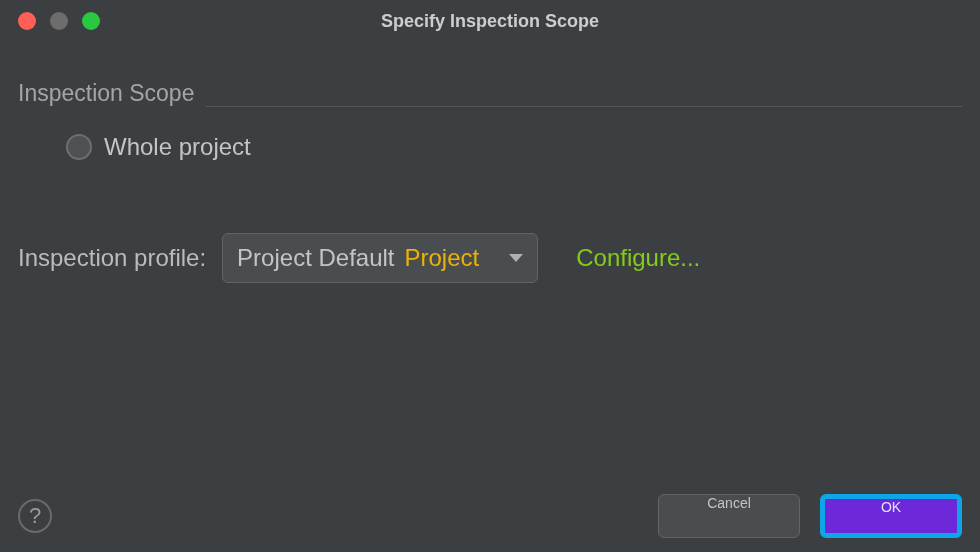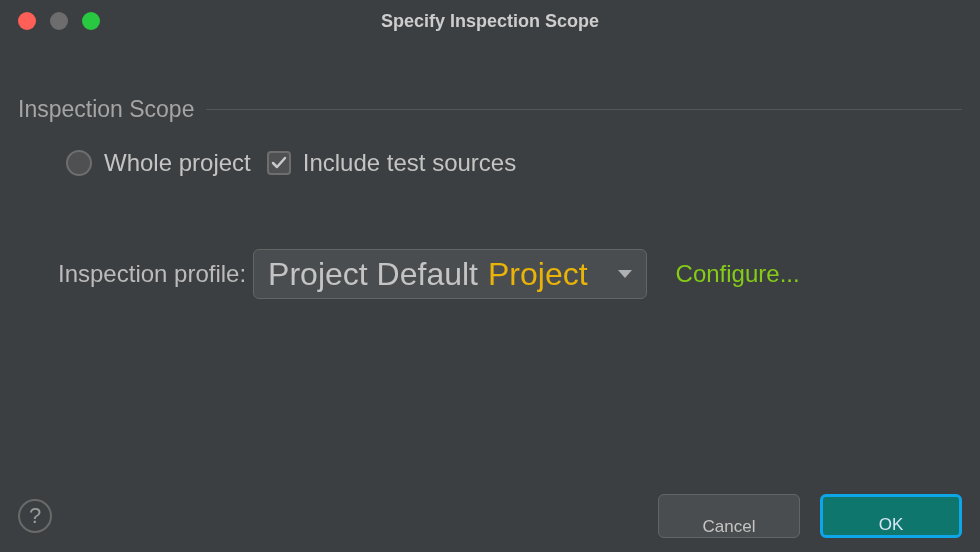--- a/index.html
+++ b/index.html
@@ -41,37 +41,37 @@
       text-align: center;
       font-size: 18px;
       font-weight: 600;
       color: #cdcdcd;
     }
     .content {
       padding: 18px 18px 0 18px;
     }
     .section-header {
       display: flex;
-      align-items: center;
+      align-items: flex-end;
       gap: 12px;
       font-size: 23px;
       color: #a5a5a5;
-      margin-top: 36px;
+      margin-top: 20px;
       margin-bottom: 26px;
     }
     .section-line {
       flex: 1;
       height: 1px;
       background: #555555;
     }
     .radio-group {
       padding-left: 48px;
       display: flex;
-      flex-direction: row;
-      gap: 16px;
+      flex-direction: column;
+      gap: 29px;
     }
     .radio-row, .check-row {
       display: flex;
       align-items: center;
       gap: 12px;
       font-size: 24px;
       color: #c4c4c4;
     }
     .scope-row {
       display: flex;
@@ -143,38 +143,37 @@
       display: flex;
       align-items: center;
       justify-content: center;
       font-size: 22px;
       color: #c4c4c4;
       letter-spacing: 2px;
     }
     .profile-row {
       display: flex;
       align-items: center;
-      gap: 7px;
+      gap: 16px;
       margin-top: 72px;
       font-size: 24px;
-      margin-left: 40px;
     }
     .profile-label {
       color: #bbbbbb;
     }
     .profile-combo {
       height: 50px;
       background: #4a4d4f;
       border: 1px solid #646464;
       border-radius: 6px;
       display: flex;
       align-items: center;
       padding: 0 14px;
       gap: 10px;
-      font-size: 32px;
+      font-size: 24px;
     }
     .profile-combo .main-text { color: #c4c4c4; }
     .profile-combo .sub-text { color: #eab308; }
     .profile-combo .caret {
       width: 0;
       height: 0;
       border-left: 7px solid transparent;
       border-right: 7px solid transparent;
       border-top: 8px solid #b0b0b0;
       margin-left: 20px;
@@ -204,34 +203,34 @@
       font-size: 22px;
     }
     .footer-buttons {
       display: flex;
       gap: 20px;
     }
     .btn {
       height: 44px;
       border-radius: 6px;
       padding: 0 40px;
-      font-size: 17px;
-      display: flex;
-      align-items: flex-end;
+      font-size: 14px;
+      display: flex;
+      align-items: flex-start;
       justify-content: center;
       min-width: 142px;
     }
     .btn-cancel {
       background: #4a4d4f;
       border: 1px solid #646464;
       color: #c4c4c4;
     }
     .btn-ok {
-      background: #0f766e;
-      border: 3px solid #0ea5e9;
+      background: #6d28d9;
+      border: 5px solid #0ea5e9;
       color: #d8e6f4;
     }
   </style>
 </head>
 <body>
 
 <div class="titlebar">
   <div class="traffic-lights">
     <div class="traffic-light tl-close"></div>
     <div class="traffic-light tl-min"></div>
@@ -247,28 +246,20 @@
   </div>
 
   <div class="radio-group">
     <div class="radio-row">
       <div class="radio"></div>
       <span>Whole project</span>
     </div>
 
 
 
-    <div class="check-row">
-      <div class="checkbox checked">
-        <svg viewBox="0 0 16 16">
-            <path d="M2 8 L6 12 L14 3" stroke="#c9c9c9" stroke-width="2.5" fill="none" stroke-linecap="round" stroke-linejoin="round"></path>
-          </svg>
-      </div>
-      <span>Include test sources</span>
-    </div>
   </div>
 
   <div class="profile-row">
     <span class="profile-label">Inspection profile:</span>
     <div class="profile-combo">
       <span class="main-text">Project Default</span>
       <span class="sub-text">Project</span>
       <div class="caret"></div>
     </div>
     <span class="configure-link">Configure...</span>

